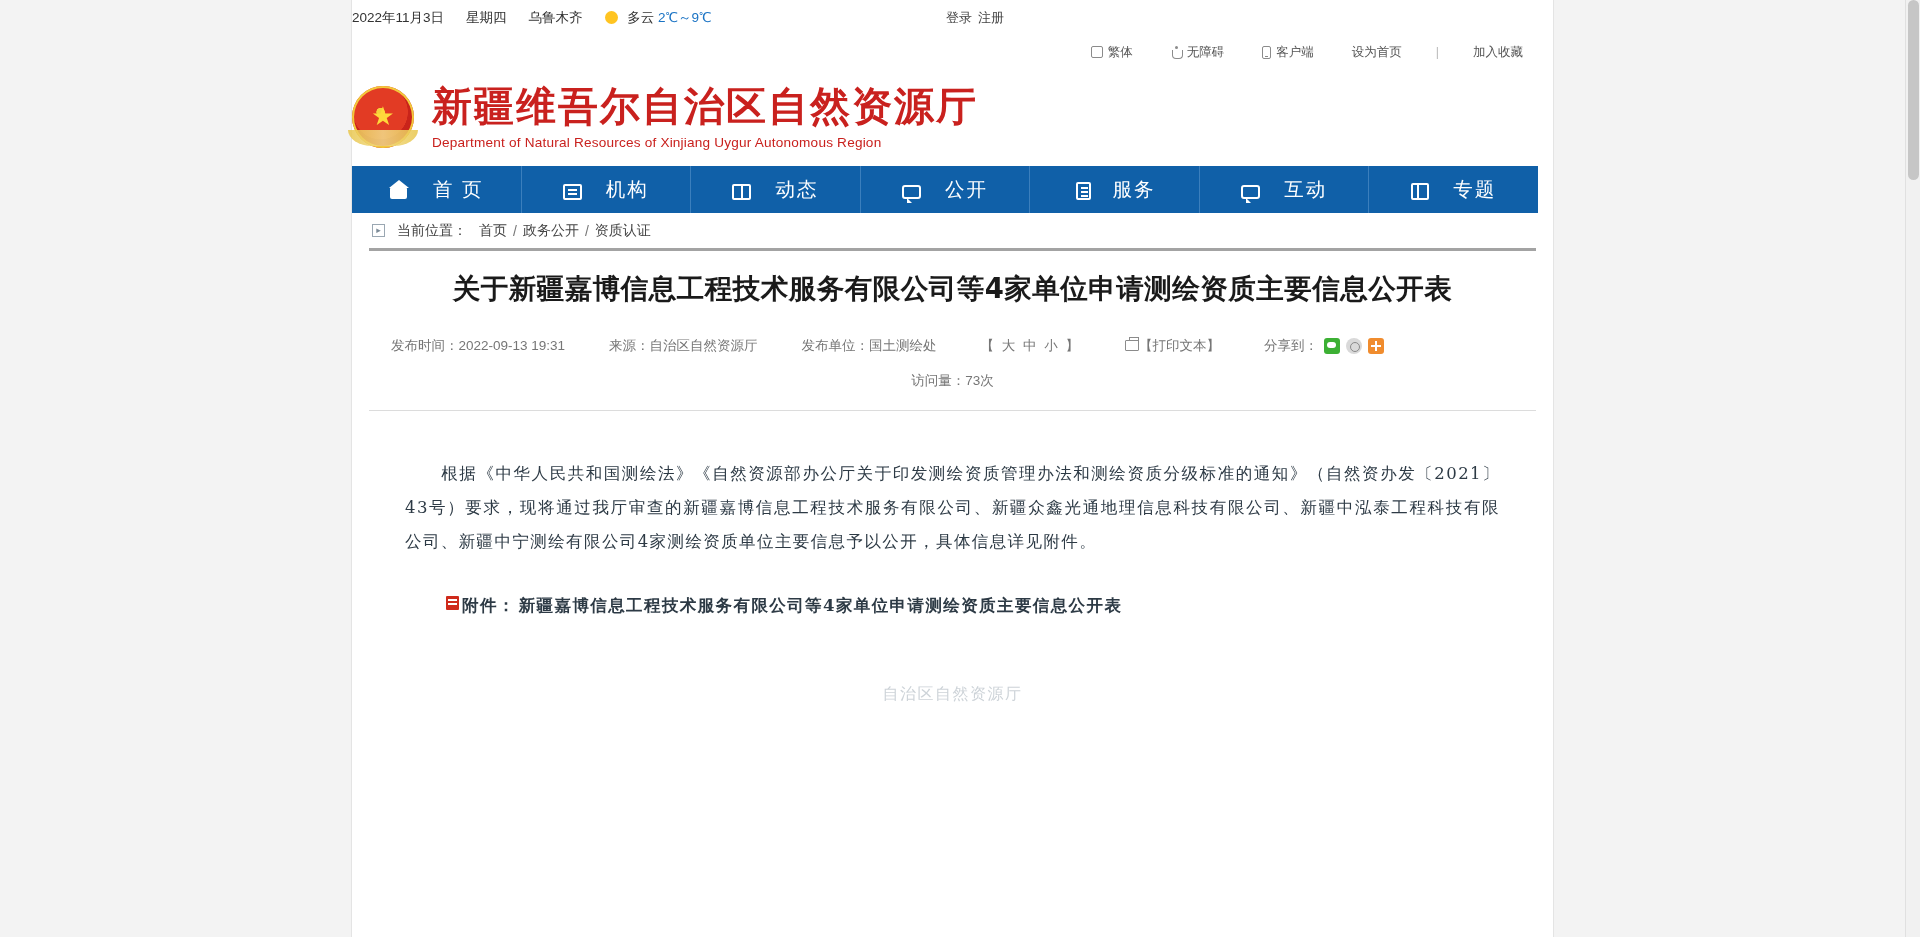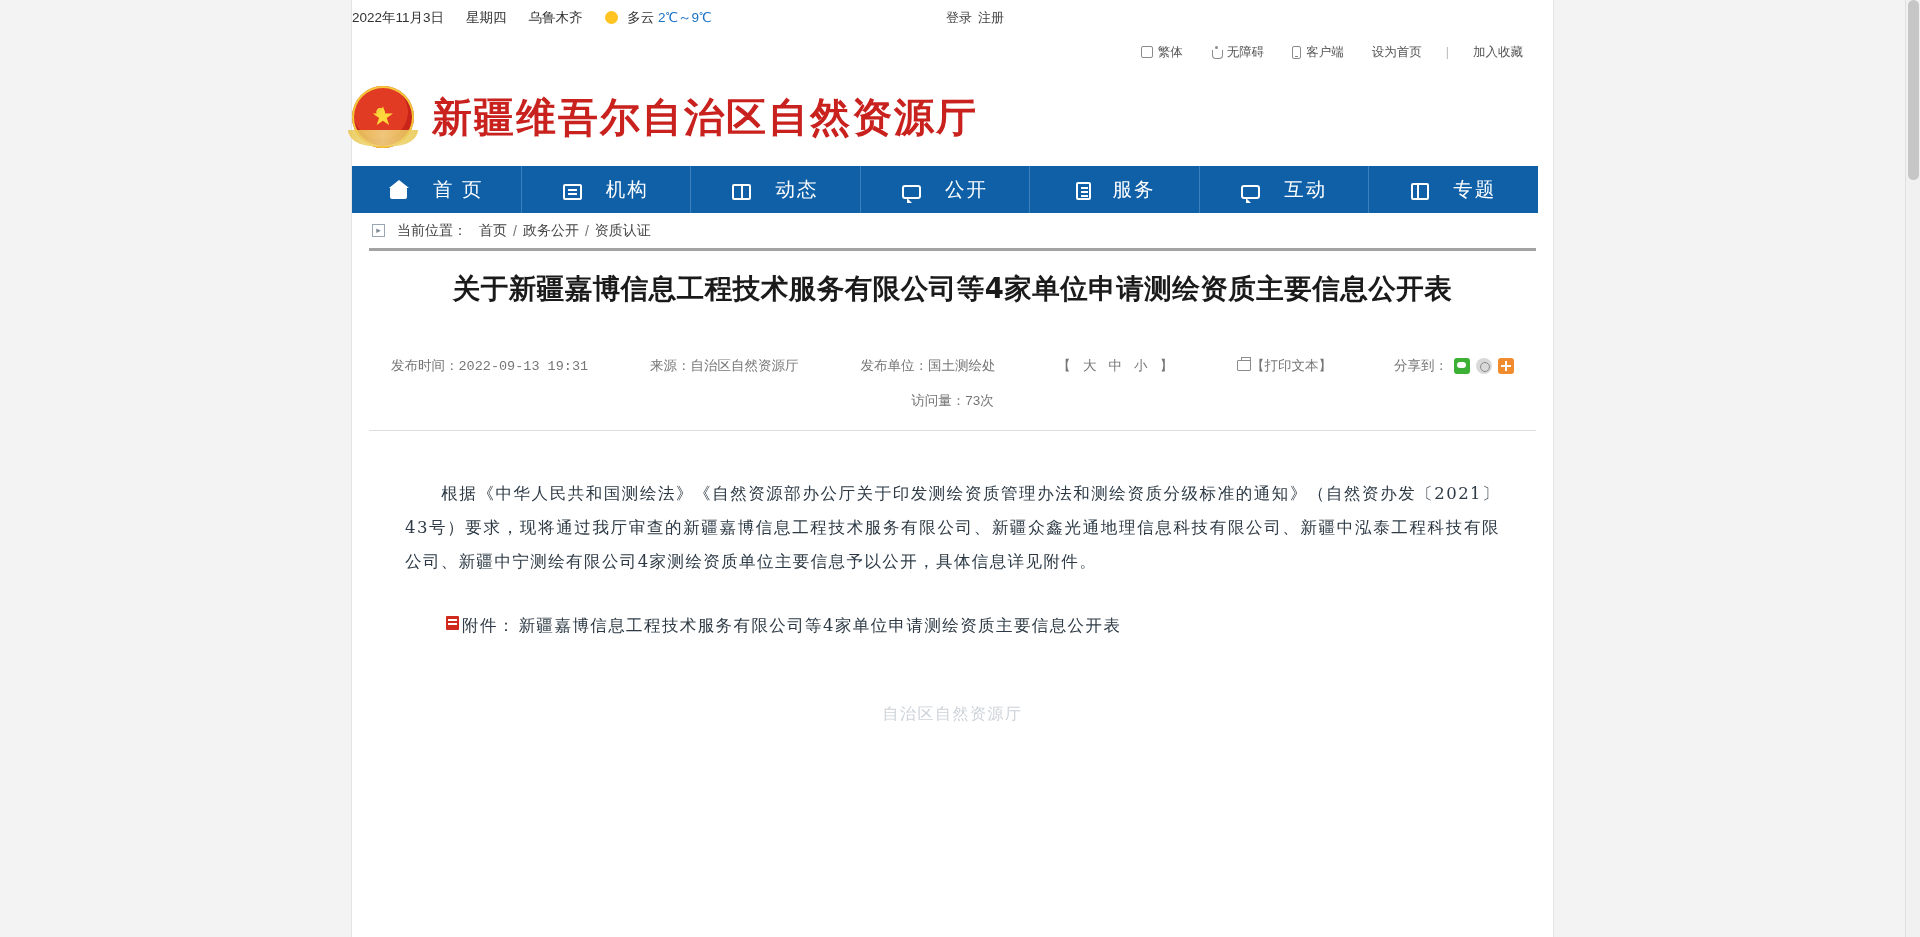--- a/index.html
+++ b/index.html
@@ -77,21 +77,21 @@
 
   
   .utilrow {
     height: 32px;
     display: flex;
     align-items: center;
     justify-content: flex-end;
     font-size: 12.5px;
     color: #555;
     padding-right: 16px;
-    gap: 0;
+    gap: 10px;
   }
   .utilrow .u-item {
     display: flex;
     align-items: center;
     gap: 5px;
     padding: 0 14px;
     white-space: nowrap;
   }
   .utilrow .u-sep { color: #bbb; padding: 0 10px; }
   .ui-icon {
@@ -372,26 +372,25 @@
     font-weight: bold;
     color: #1a1a1a;
     text-align: center;
     line-height: 1.43;
     letter-spacing: .5px;
     padding: 0 60px;
   }
   .art-meta {
     display: flex;
     align-items: center;
-    justify-content: space-between;
+    justify-content: flex-start;
     gap: 0;
     font-size: 13.5px;
     color: #767676;
-    margin-top: 48px;
-    font-family: Liberation Mono, monospace;
+    margin-top: 28px;
   }
   .art-meta .m-item { padding: 0 22px; white-space: nowrap; }
   .fontsize-group { color: #767676; letter-spacing: 2px; }
   .print-item { display: flex; align-items: center; }
   .printer {
     width: 14px; height: 11px;
     border: 1px solid #8b8b8b;
     border-radius: 1px;
     position: relative;
     display: inline-block;
@@ -487,21 +486,21 @@
     flex: 0 0 auto;
   }
   .pdf-ico::after {
     content: "";
     position: absolute;
     left: 2px; top: 3px;
     width: 9px; height: 2px;
     background: #fff;
     box-shadow: 0 4px 0 #fff;
   }
-  .attach-text { color: #2d3a45; }
+  .attach-text { color: #2d3a45; font-weight: bold; }
   .tail-faint {
     margin-top: 54px;
     text-align: center;
     font-family: "DejaVu Serif", "Liberation Serif", serif;
     font-size: 16px;
     color: #cdd3d8;
     letter-spacing: 1.5px;
   }
   
   .scrollbar {
@@ -562,20 +561,21 @@
       <span class="u-sep">|</span>
       <span class="u-item">加入收藏</span>
     </div>
 
     <div class="header">
       <div class="emblem">
         <span class="emblem-wings"></span>
       </div>
       <div class="title-block">
         <div class="site-title-cn">新疆维吾尔自治区自然资源厅</div>
+        <div class="site-title-en">Department of Natural Resources of Xinjiang Uygur Autonomous Region</div>
       </div>
     </div>
 
     <div class="nav">
       <div class="nav-item">
         <span class="nicon home"></span>
         <span>首 页</span>
       </div>
       <div class="nav-item">
         <span class="nicon box"></span>

